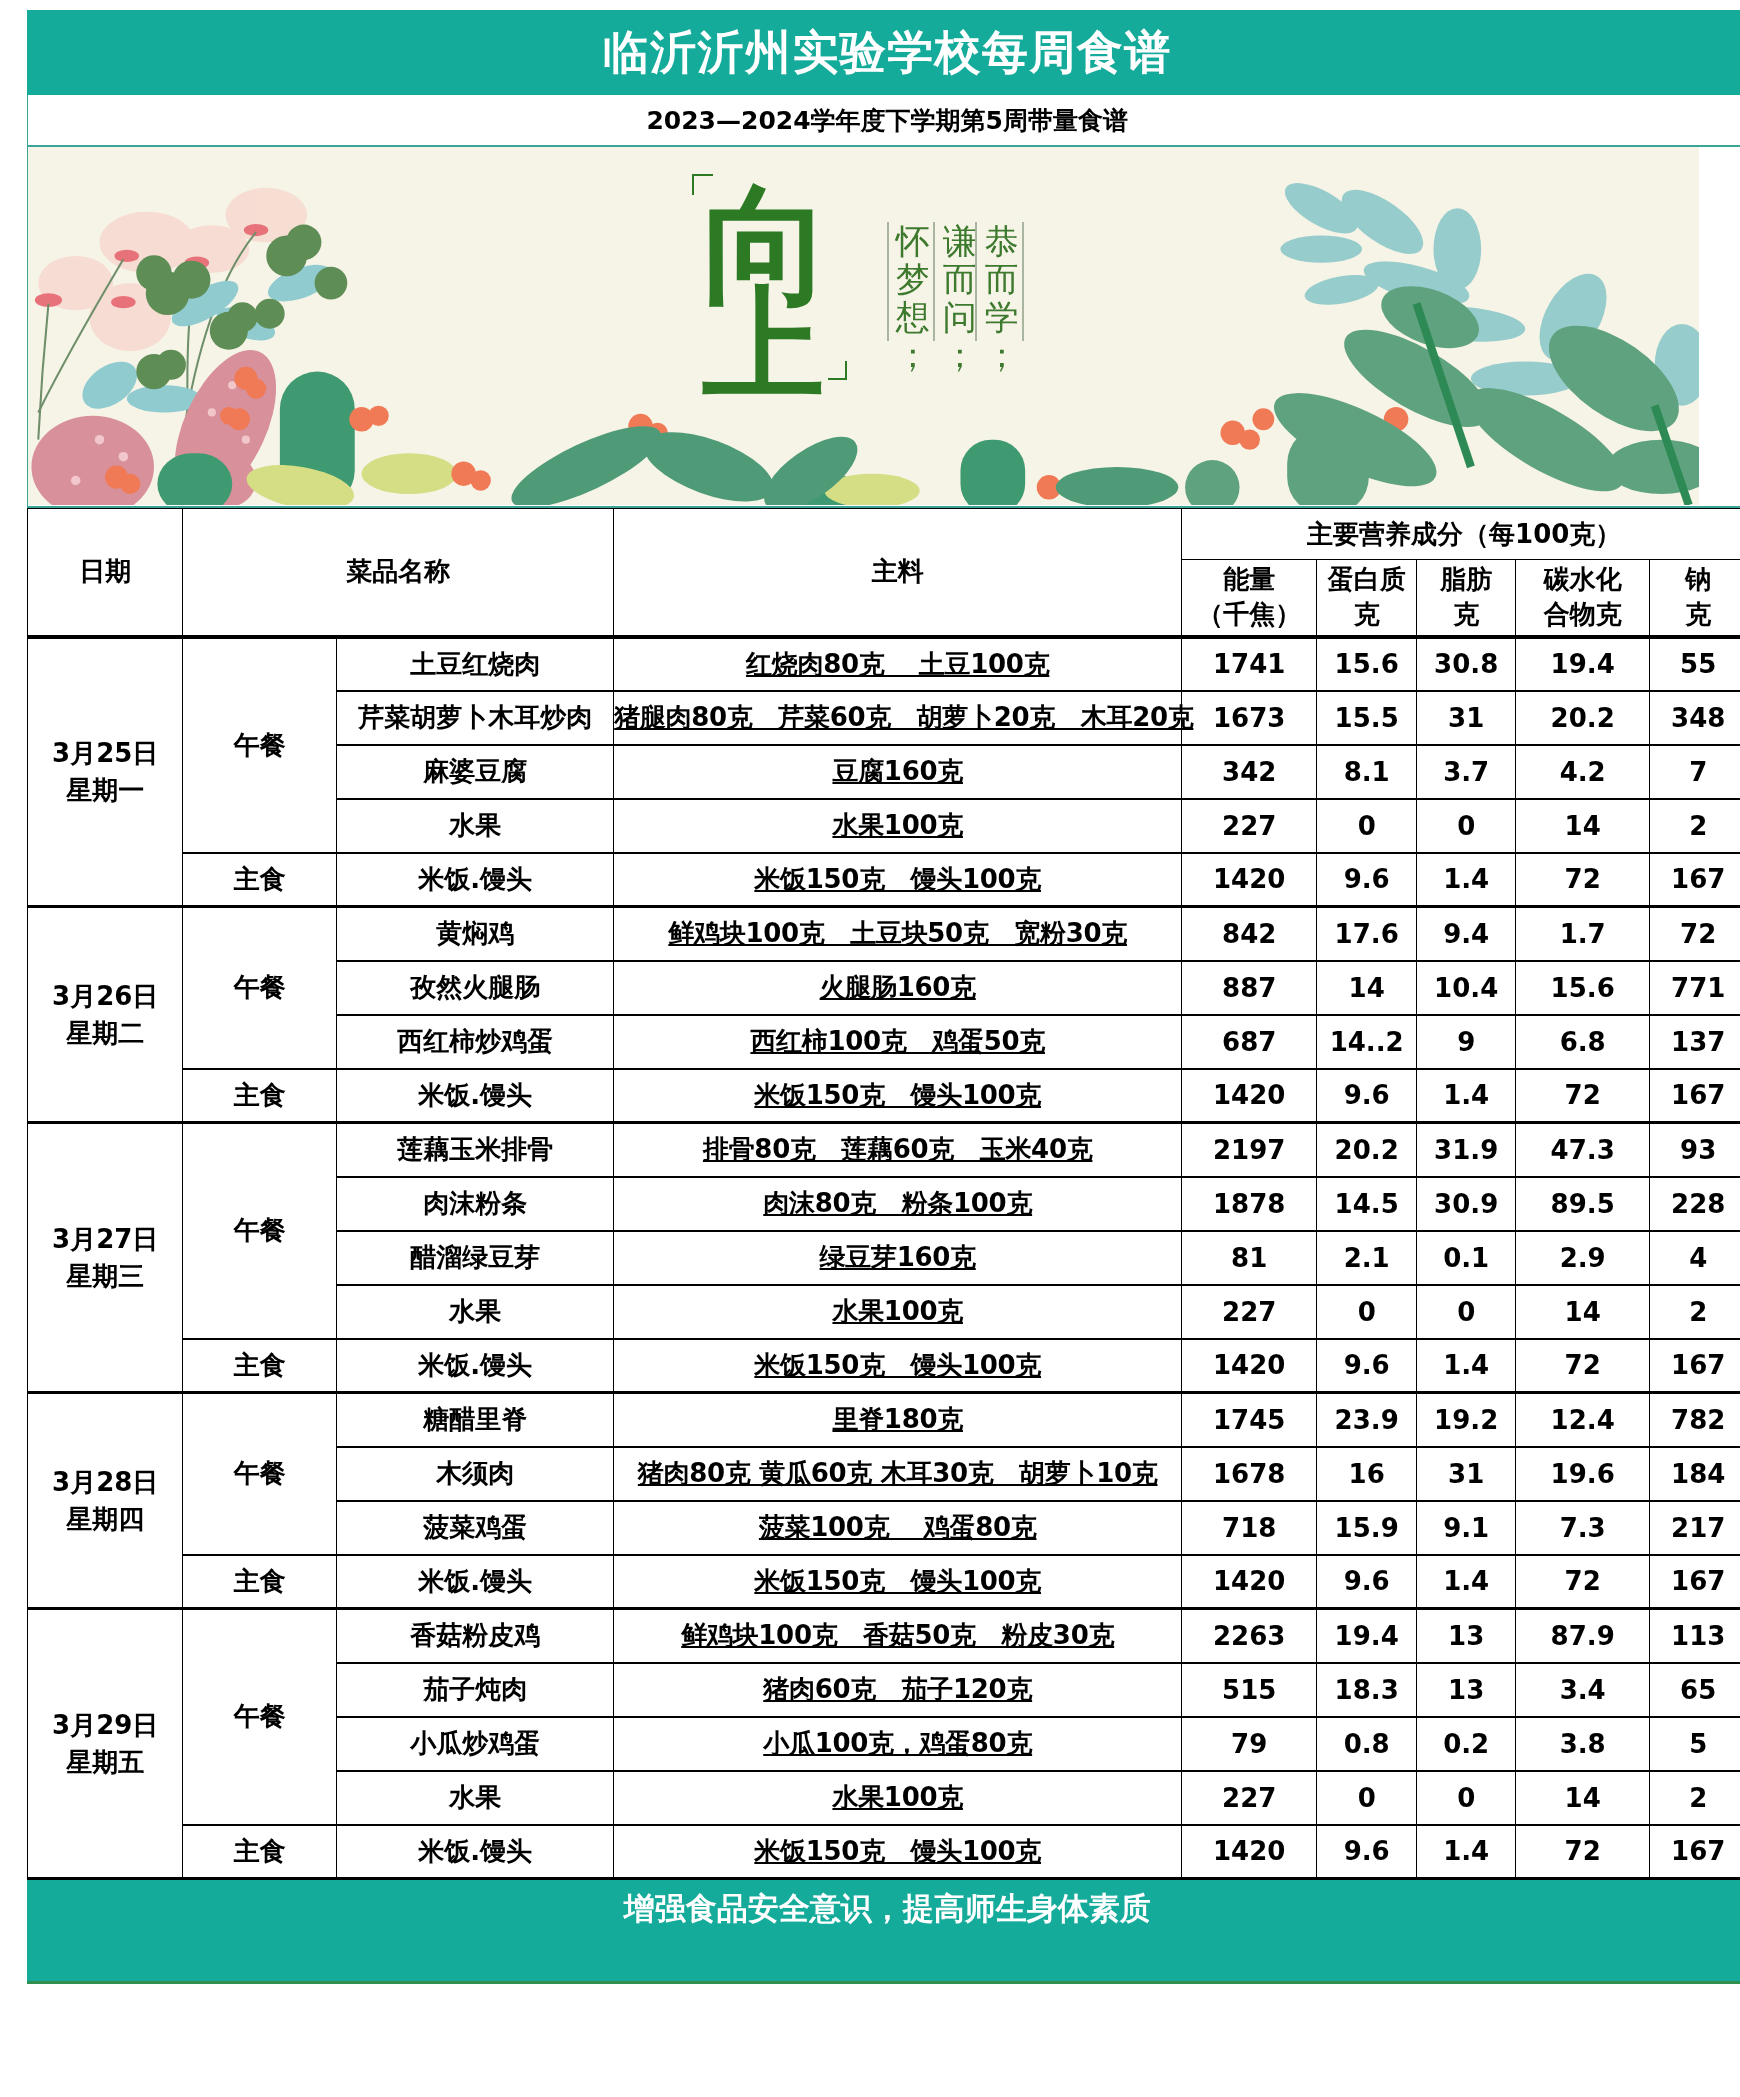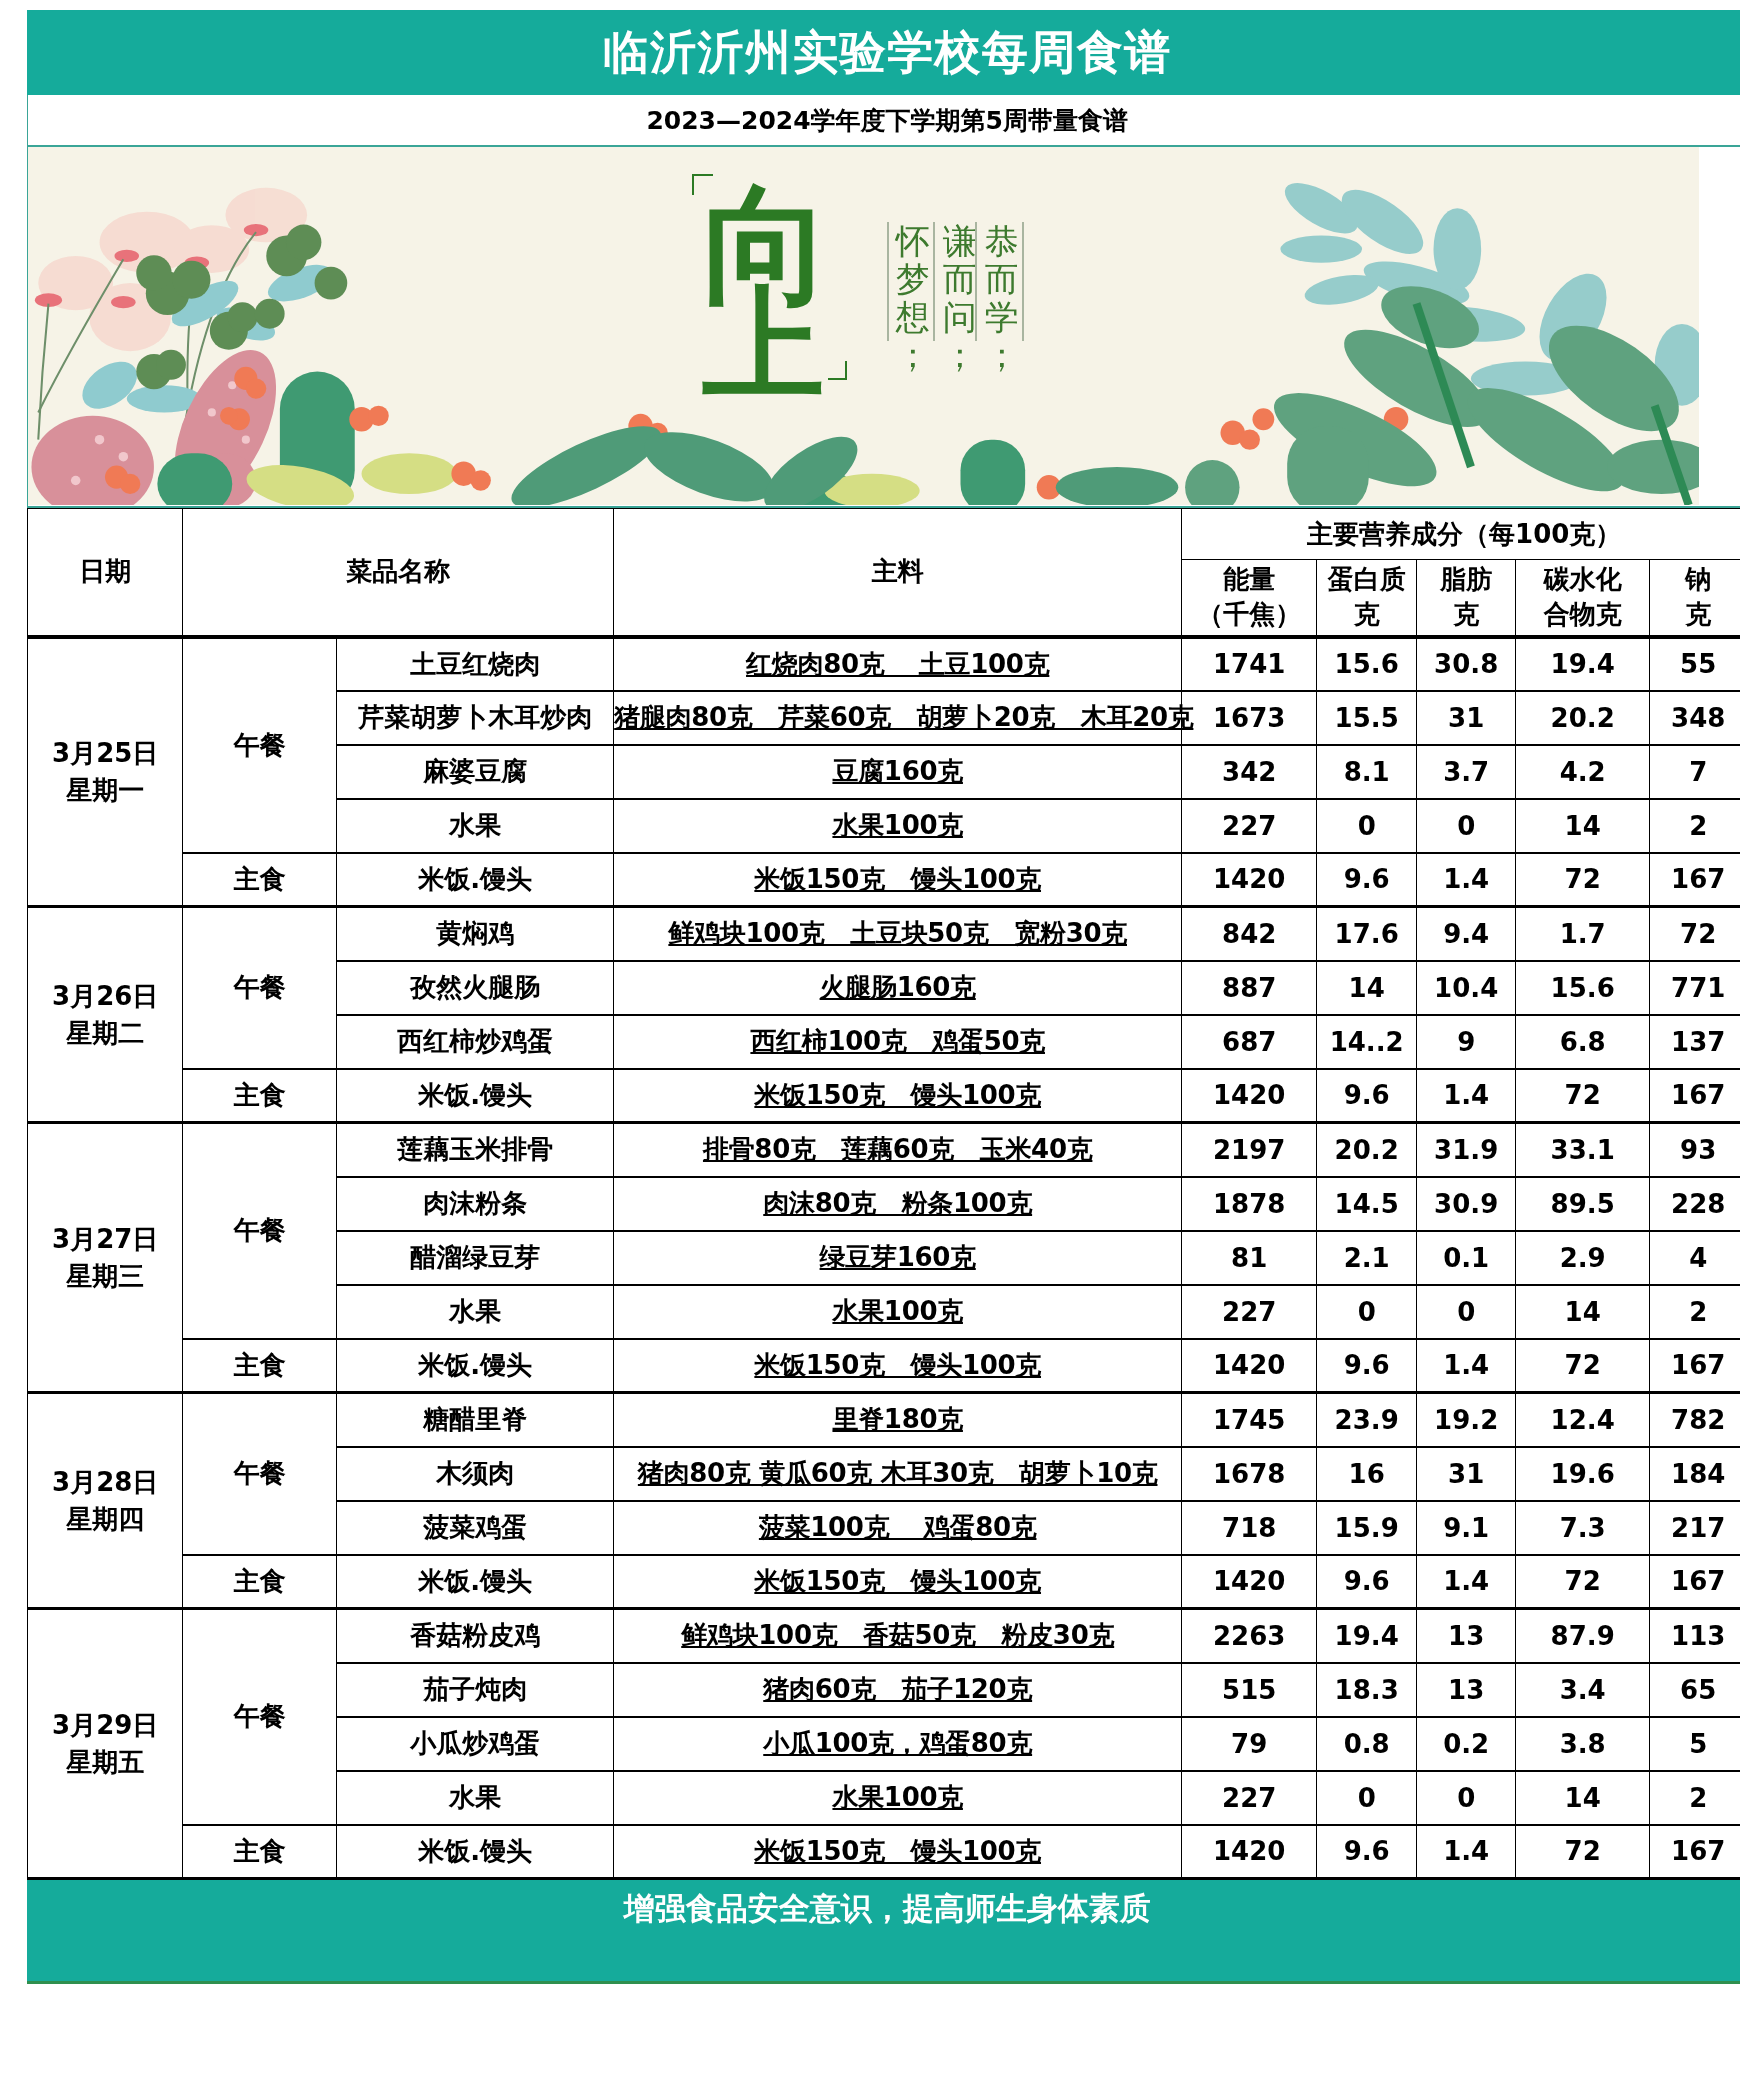--- a/index.html
+++ b/index.html
@@ -356,21 +356,21 @@
 
     <tbody class="day">
       <tr>
         <td rowspan="5" class="date-cell"><span>3月27日</span><br><span>星期三</span></td>
         <td rowspan="4">午餐</td>
         <td>莲藕玉米排骨</td>
         <td class="ingredient">排骨80克　莲藕60克　玉米40克</td>
         <td>2197</td>
         <td>20.2</td>
         <td>31.9</td>
-        <td>33.1</td>
+        <td>47.3</td>
         <td>93</td>
       </tr>
       <tr>
         <td>肉沫粉条</td>
         <td class="ingredient">肉沫80克　粉条100克</td>
         <td>1878</td>
         <td>14.5</td>
         <td>30.9</td>
         <td>89.5</td>
         <td>228</td>

